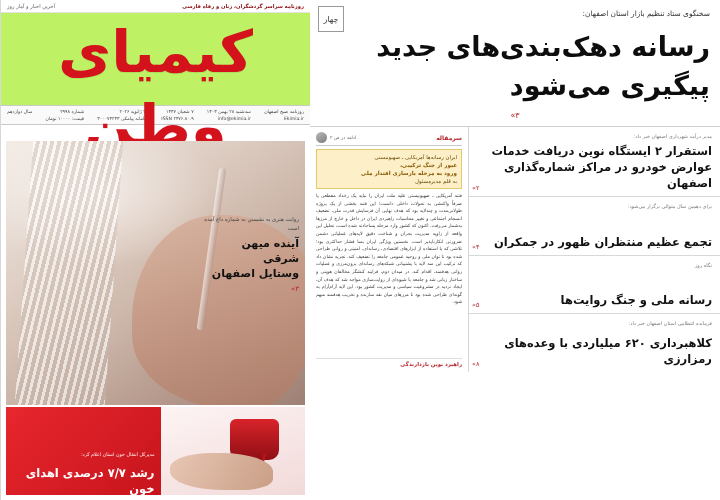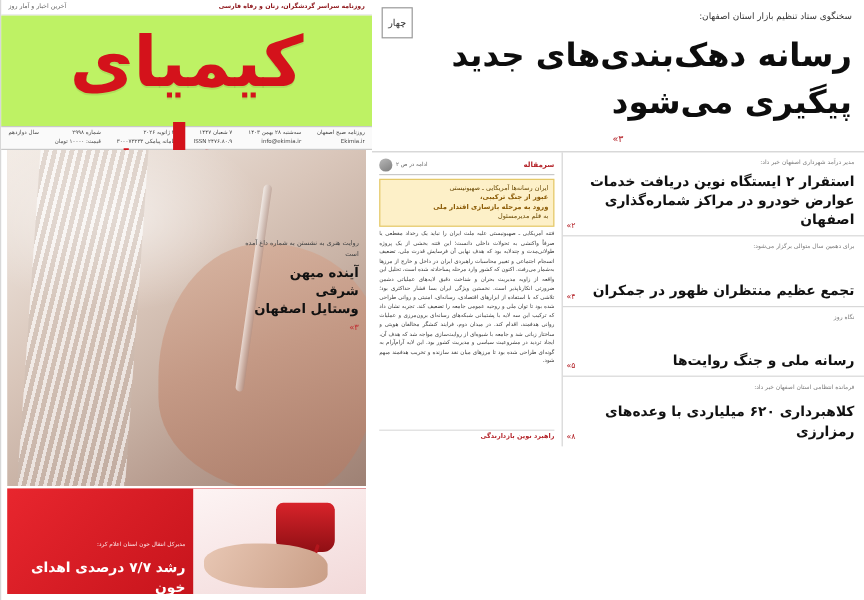--- a/index.html
+++ b/index.html
@@ -76,21 +76,21 @@
     justify-content: space-between;
     line-height: 7px;
     background: #fafafa;
   }
   .info-bar .ib-col { white-space: nowrap; }
 
   
   .photo-wrap {
     position: relative;
     flex: 1;
-    margin: 0 5px 2px 5px;
+    margin: 16px 5px 2px 5px;
     overflow: hidden;
     background: #e9e2dc;
     padding-left: 19px;
   }
   .photo {
     position: absolute;
     inset: 0;
     background:
       radial-gradient(ellipse 60% 40% at 30% 20%, rgba(255,255,255,0.55), transparent 70%),
       linear-gradient(145deg, #f3ece6 0%, #e5d8cf 22%, #d9c6ba 40%, #c9b3a6 58%, #b89d90 74%, #9e8174 100%);

